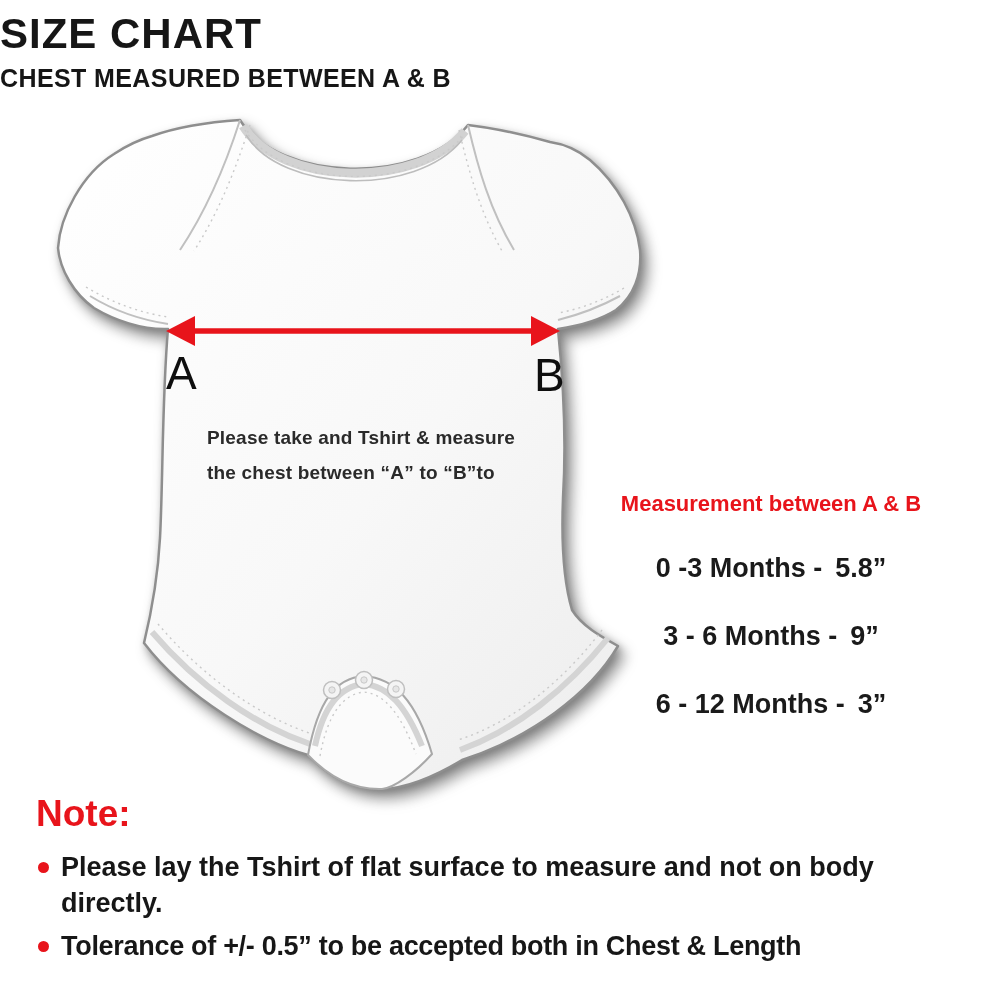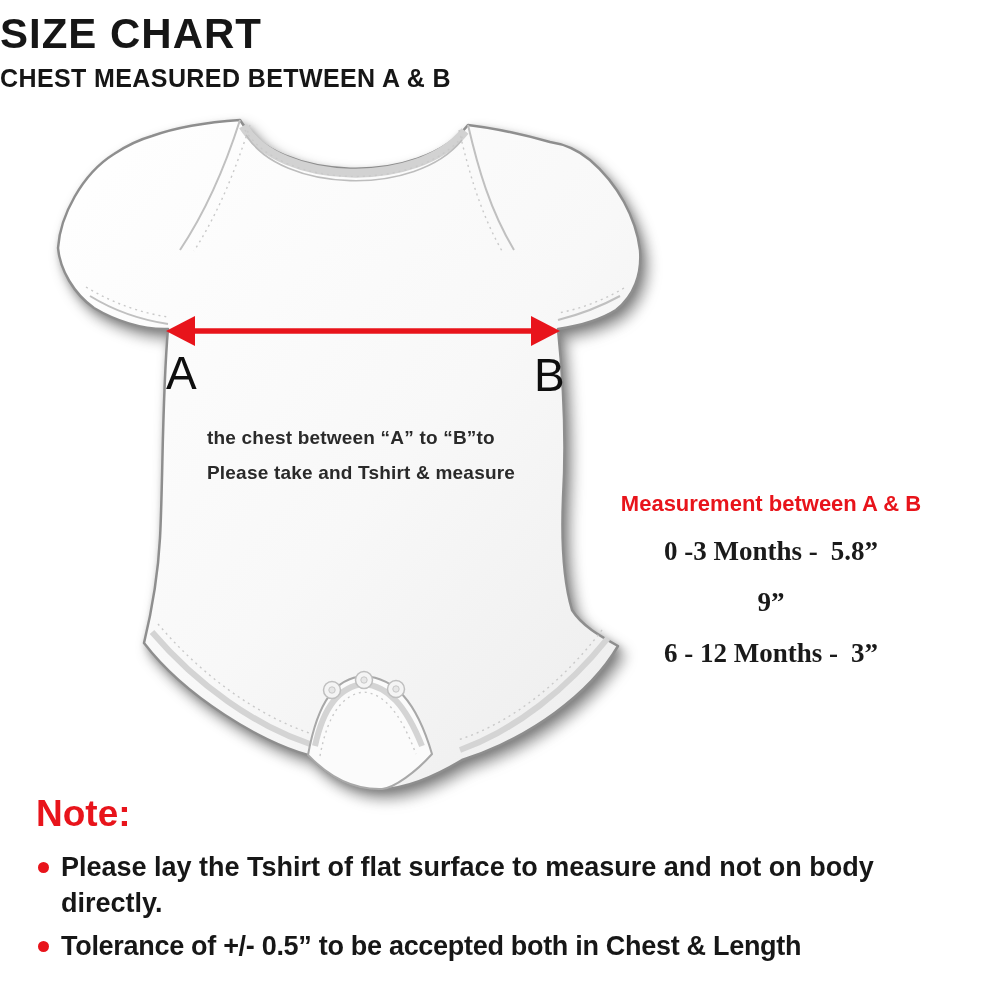--- a/index.html
+++ b/index.html
@@ -48,21 +48,21 @@
     font-size: 19px; font-weight: 700; line-height: 35px;
     color: #2a2a2a; letter-spacing: .2px;
   }
 
   
   .size-table { position: absolute; left: 582px; top: 492px; width: 378px; text-align: center; }
   .st-heading { font-size: 22px; font-weight: 700; color: var(--accent-red, #e8141b); line-height: 1.1; }
   .st-sub { font-size: 20px; font-weight: 700; margin-top: 3px; color: #1a1a1a; }
   .st-row {
     display: flex; justify-content: center; align-items: baseline; gap: 13px;
-    font-size: 27px; font-weight: 700; color: #1a1a1a; margin-top: 21px; line-height: 1.1; font-family: Liberation Serif, serif;
+    font-size: 27px; font-weight: 700; color: #1a1a1a; margin-top: 38px; line-height: 1.1;
   }
   .st-row:first-of-type { margin-top: 13px; }
 
   
   .note-title {
     position: absolute; left: 36px; top: 795px;
     font-size: 37px; font-weight: 700; color: var(--accent-red, #e8141b); line-height: 1;
   }
   .note-list { position: absolute; left: 38px; top: 849px; width: 956px; }
   .note-item { display: flex; align-items: flex-start; }
@@ -160,31 +160,32 @@
         <polygon class="arrow-head" points="136,233 165,218 165,248"></polygon>
         <polygon class="arrow-head" points="530,233 501,218 501,248"></polygon>
       </g>
     </svg>
   </div>
 
   <div class="point-label point-a">A</div>
   <div class="point-label point-b">B</div>
 
   <div class="instruction">
+    <div>Please take and Tshirt &amp; measure</div>
     <div>the chest between “A” to “B”to</div>
-    <div>Please take and Tshirt &amp; measure</div>
   </div>
 
   <section class="size-table">
     <div class="st-heading">Measurement between A &amp; B</div>
     <div class="st-row">
       <span>0 -3 Months -</span>
       <span>5.8”</span>
     </div>
     <div class="st-row">
+      <span>3 - 6 Months -</span>
       <span>9”</span>
     </div>
     <div class="st-row">
       <span>6 - 12 Months -</span>
       <span>3”</span>
     </div>
   </section>
 
   <div class="note-title">Note:</div>
   <div class="note-list">

